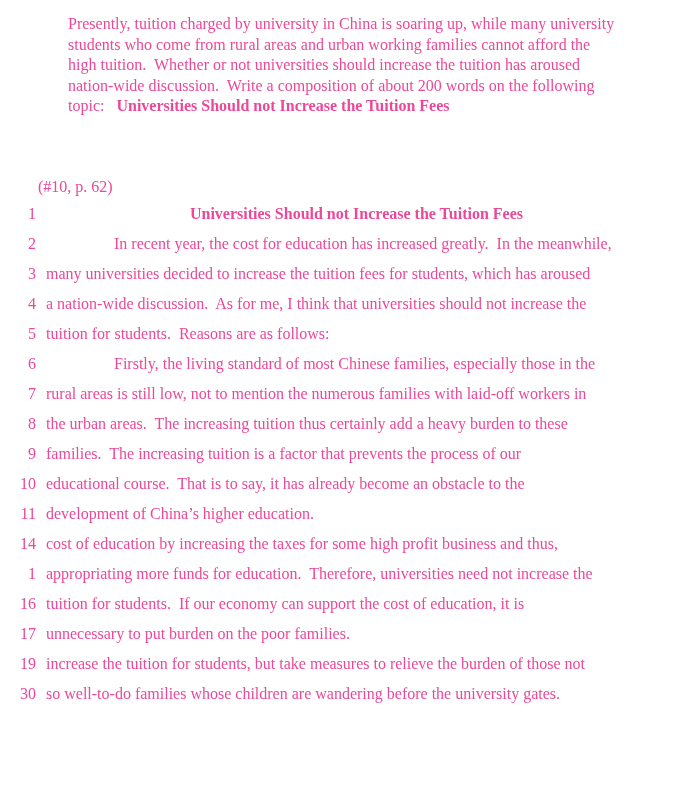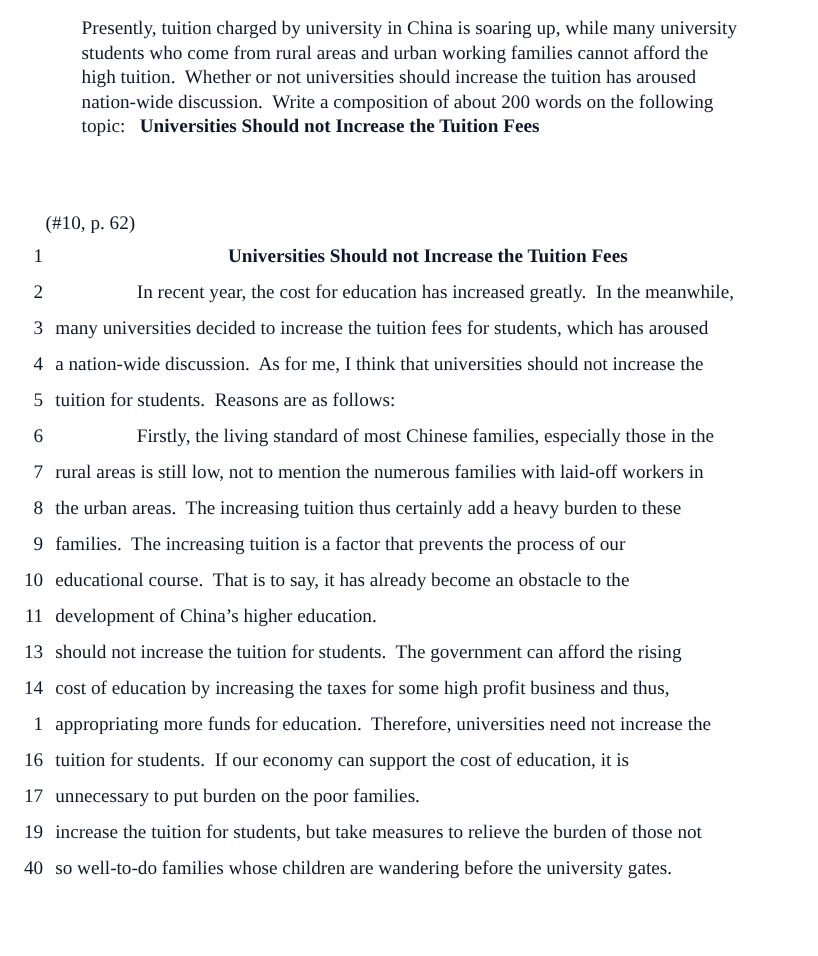--- a/index.html
+++ b/index.html
@@ -5,21 +5,21 @@
   html, body {
     margin: 0;
     padding: 0;
     background: #ffffff;
   }
   .page {
     position: relative;
     width: 682px;
     height: 797px;
     background: #ffffff;
-    color: #0f172a;
+    color: #ec4899;
     font-family: "Liberation Serif", "DejaVu Serif", serif;
     font-size: 16px;
     overflow: hidden;
   }
   .prompt {
     margin: 14px 0 0 68px;
     line-height: 20.5px;
   }
   .prompt-line {
     white-space: pre;
@@ -115,42 +115,38 @@
   </div>
       <div class="essay-row">
     <span class="line-num">10</span>
     <span class="line-text">educational course.  That is to say, it has already become an obstacle to the</span>
   </div>
       <div class="essay-row">
     <span class="line-num">11</span>
     <span class="line-text">development of China’s higher education.</span>
   </div>
       <div class="essay-row">
-    <span class="line-num">13</span>
-    <span class="line-text">should not increase the tuition for students.  The government can afford the rising</span>
-  </div>
-      <div class="essay-row">
     <span class="line-num">14</span>
     <span class="line-text">cost of education by increasing the taxes for some high profit business and thus,</span>
   </div>
       <div class="essay-row">
     <span class="line-num">1</span>
     <span class="line-text">appropriating more funds for education.  Therefore, universities need not increase the</span>
   </div>
       <div class="essay-row">
     <span class="line-num">16</span>
     <span class="line-text">tuition for students.  If our economy can support the cost of education, it is</span>
   </div>
       <div class="essay-row">
     <span class="line-num">17</span>
     <span class="line-text">unnecessary to put burden on the poor families.</span>
   </div>
       <div class="essay-row">
     <span class="line-num">19</span>
     <span class="line-text">increase the tuition for students, but take measures to relieve the burden of those not</span>
   </div>
       <div class="essay-row">
-    <span class="line-num">40</span>
+    <span class="line-num">30</span>
     <span class="line-text">so well-to-do families whose children are wandering before the university gates.</span>
   </div>
     </div>
 
 </div>
 
 </body></html>

